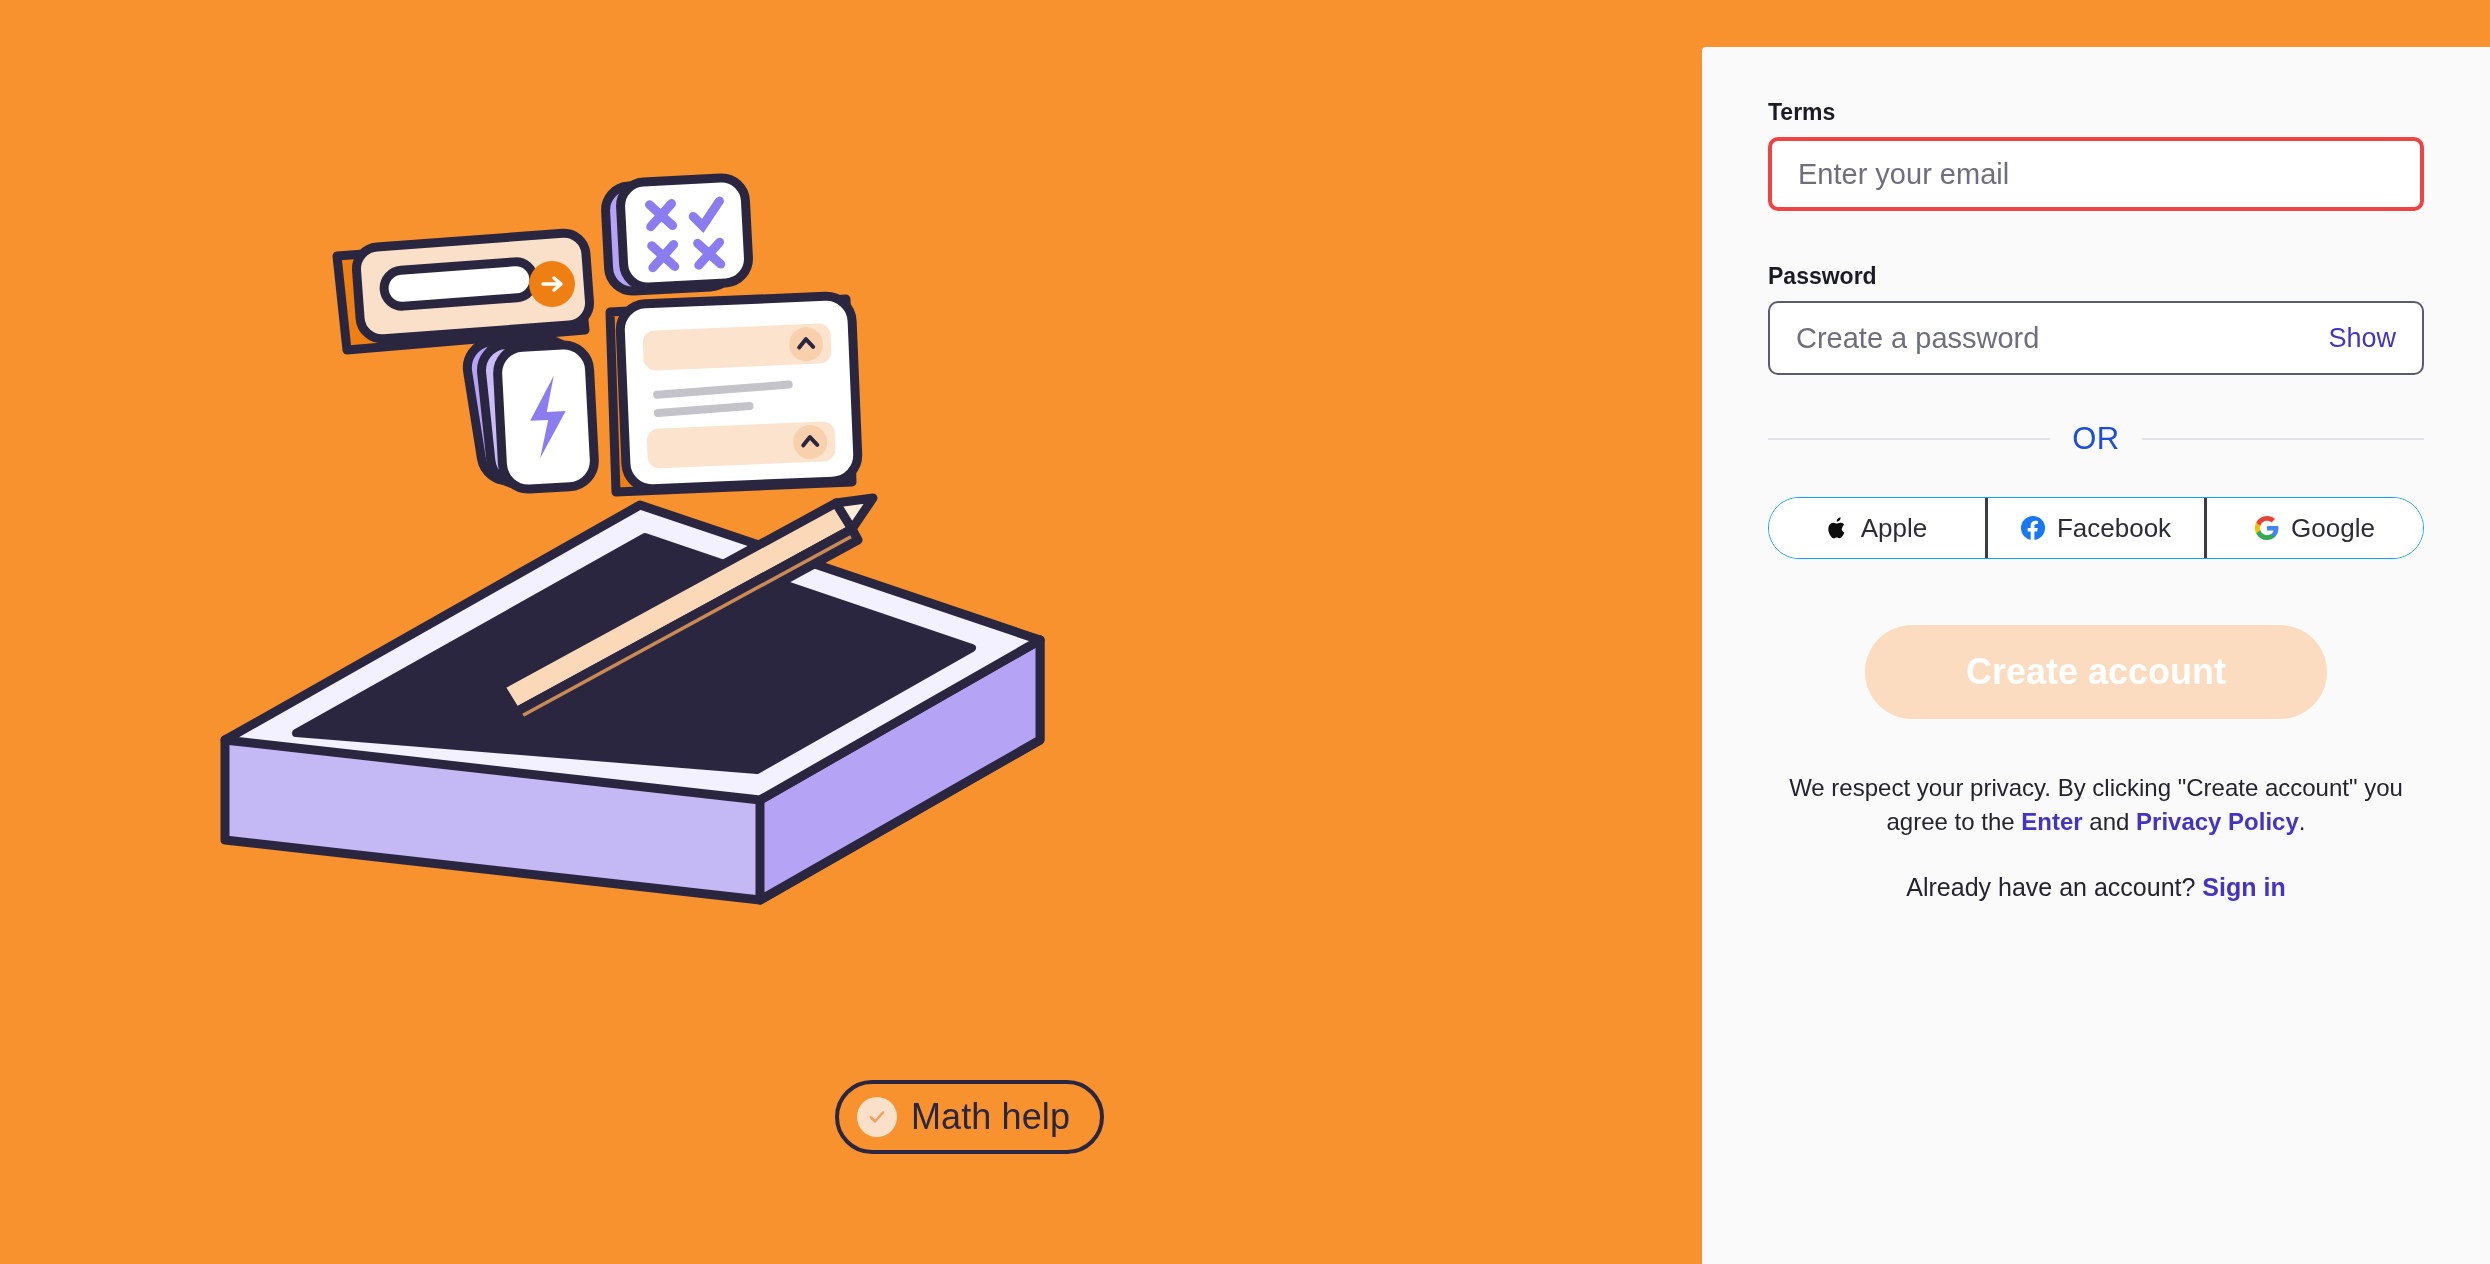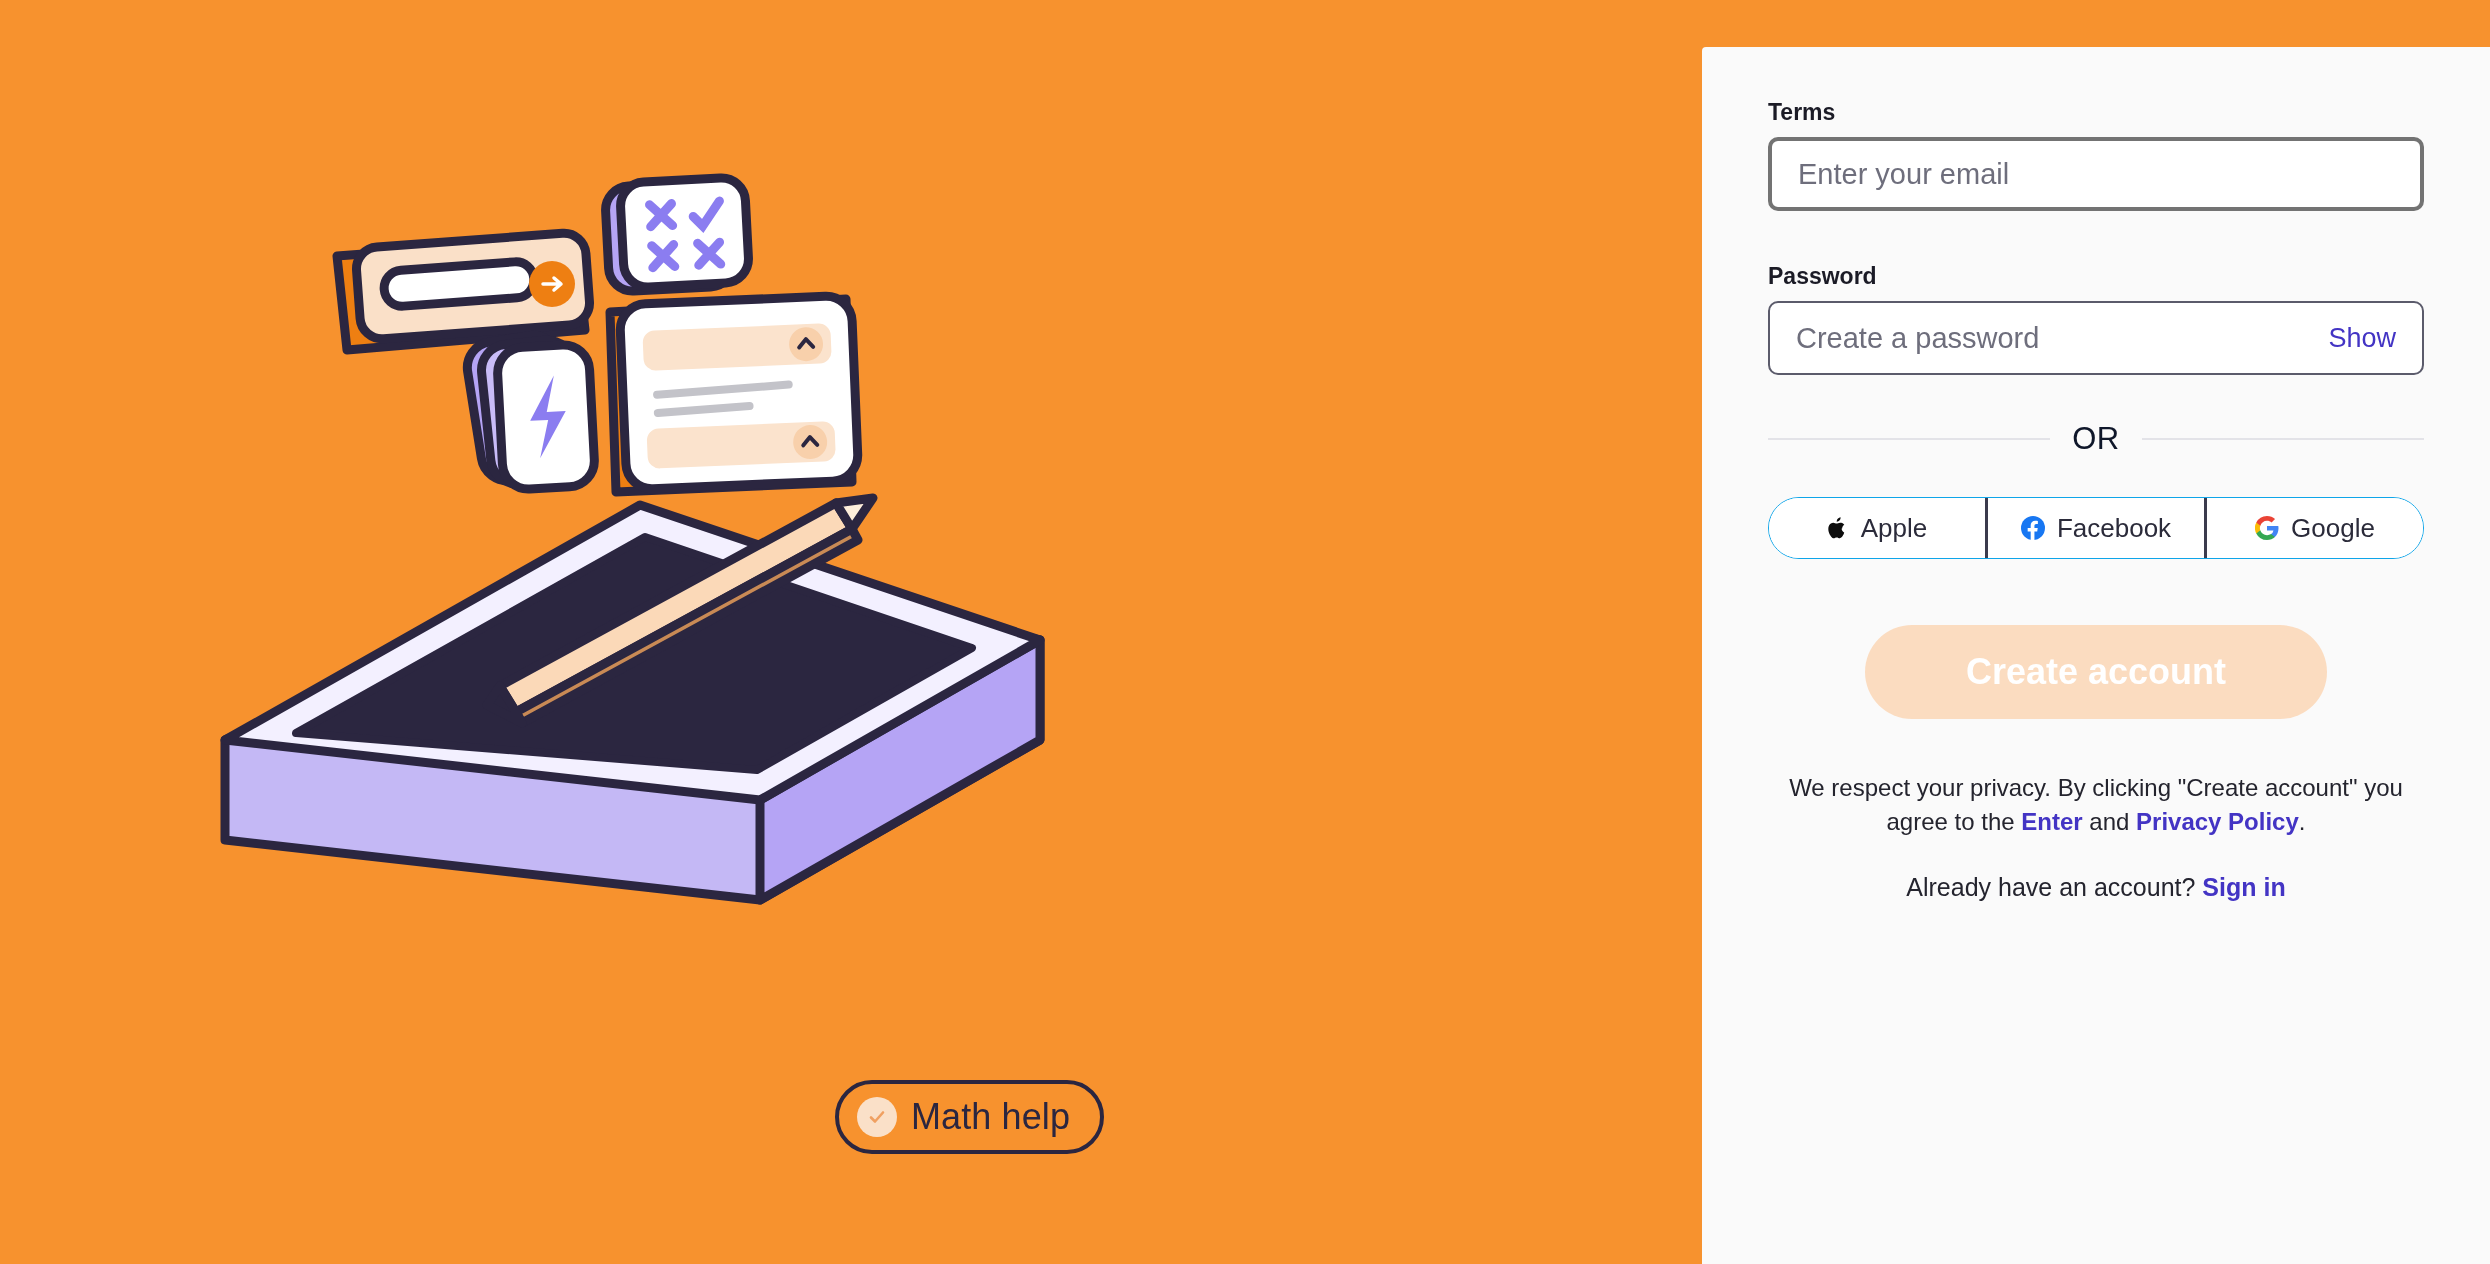--- a/index.html
+++ b/index.html
@@ -79,21 +79,21 @@
   .field-label.tight { }
 
   .input-wrap {
     position: relative;
     height: 74px;
     border-radius: 10px;
     background: #ffffff;
     display: flex; align-items: center;
     padding: 0 26px;
   }
-  .input-wrap.focused { border: 4px solid #737373; }
+  .input-wrap.focused { border: 4px solid #ef4444; }
   .input-wrap.plain   { border: 2px solid #5b5b6b; }
 
   .input-wrap input {
     border: 0; outline: none; background: transparent;
     font-family: "Liberation Sans", sans-serif;
     font-size: 29px;
     color: #1b1b26;
     width: 100%;
     height: 100%;
   }
@@ -108,21 +108,21 @@
     white-space: nowrap;
   }
 
   
   .or-row {
     display: flex; align-items: center; gap: 22px;
     margin-top: 46px;
   }
   .or-row .rule { flex: 1; height: 2px; background: #e3e3e8; }
   .or-row .or-text {
-    font-size: 31px; color: #0f172a; letter-spacing: .5px;
+    font-size: 31px; color: #1d4ed8; letter-spacing: .5px;
   }
 
   
   .social-group {
     display: flex;
     margin-top: 40px;
     border: 1px solid #0ea5e9;
     border-radius: 999px;
     overflow: hidden;
     background: #fff;

